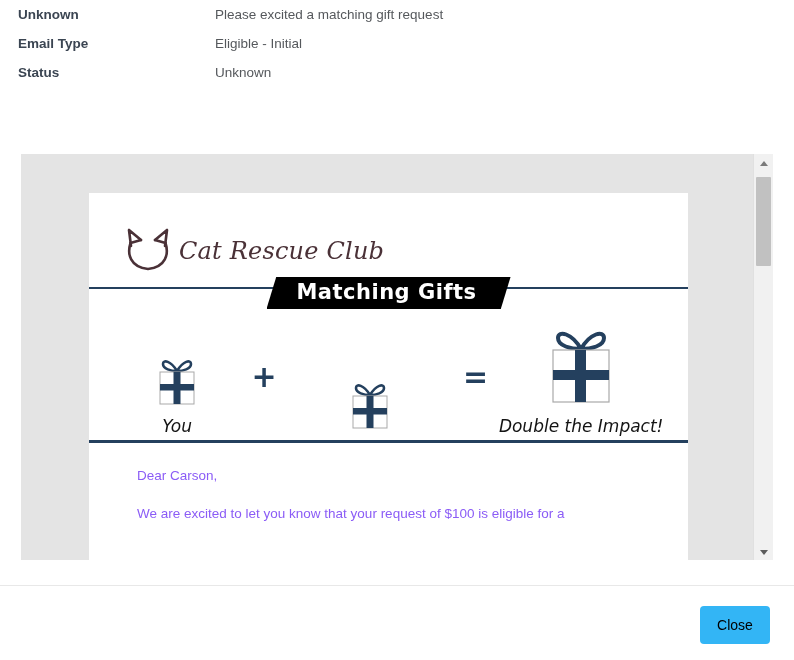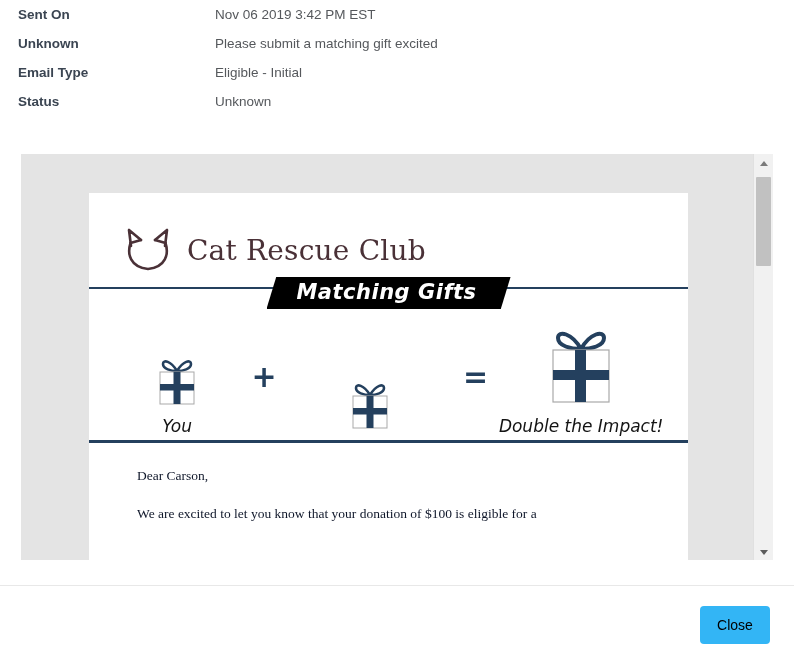--- a/index.html
+++ b/index.html
@@ -109,24 +109,25 @@
   
   .brand-row {
     display: flex;
     align-items: center;
     padding: 45px 0 0 32px;
     height: 70px;
     box-sizing: border-box;
   }
   .brand-name {
     font-family: "DejaVu Serif", serif;
-    font-size: 28px;
+    font-style: italic;
+    font-size: 24px;
     color: #4a3137;
     letter-spacing: 0.2px;
-    margin-left: 12px;
+    margin-left: 4px;
     white-space: nowrap;
   }
 
   .rule-top {
     margin: 24px 0 0 0;
     height: 2px;
     background: #24405e;
     width: 100%;
   }
   .rule-bottom {
@@ -143,21 +144,20 @@
   }
   .banner {
     position: absolute;
     left: 50%;
     transform: translateX(-50%);
     top: -12px;
     background: #000000;
     color: #ffffff;
     font-family: "DejaVu Sans", sans-serif;
     font-weight: bold;
-    font-style: italic;
     font-size: 21px;
     letter-spacing: 0.5px;
     padding: 3px 34px 5px 30px;
     white-space: nowrap;
     -webkit-clip-path: polygon(4% 0, 100% 0, 96% 100%, 0% 100%);
     clip-path: polygon(4% 0, 100% 0, 96% 100%, 0% 100%);
   }
 
   
   .gift-row {
@@ -194,23 +194,23 @@
     margin-top: 4px;
     white-space: nowrap;
   }
 
   
   .email-body {
     padding: 24px 0 0 48px;
   }
   .email-body p {
     margin: 0 0 20px 0;
-    font-family: Liberation Serif, serif;
+    font-family: Liberation Sans, sans-serif;
     font-size: 13.5px;
-    color: #0f172a;
+    color: #8b5cf6;
     line-height: 1.35;
   }
 
   
   #footer-divider {
     position: absolute;
     left: 0;
     top: 585px;
     width: 794px;
     height: 1px;
@@ -231,26 +231,22 @@
     cursor: pointer;
     padding: 0;
   }
 </style>
 </head>
 <body>
 
 <table id="meta-table">
   <tbody>
     <tr>
-      <td class="meta-label">Sent On</td>
-      <td class="meta-value">Nov 06 2019 3:42 PM EST</td>
-    </tr>
-    <tr>
       <td class="meta-label">Unknown</td>
-      <td class="meta-value">Please submit a matching gift excited</td>
+      <td class="meta-value">Please excited a matching gift request</td>
     </tr>
     <tr>
       <td class="meta-label">Email Type</td>
       <td class="meta-value">Eligible - Initial</td>
     </tr>
     <tr>
       <td class="meta-label">Status</td>
       <td class="meta-value">Unknown</td>
     </tr>
   </tbody>
@@ -319,21 +315,21 @@
         </span>
         <span class="gift-label">Double the Impact!</span>
       </div>
 
     </div>
 
     <div class="rule-bottom"></div>
 
     <div class="email-body">
       <p>Dear Carson,</p>
-      <p>We are excited to let you know that your donation of $100 is eligible for a</p>
+      <p>We are excited to let you know that your request of $100 is eligible for a</p>
     </div>
 
   </div>
 
   <div id="preview-scrollbar">
     <div class="sb-arrow up">
         <i></i>
       </div>
     <div id="sb-thumb"></div>
     <div class="sb-arrow down">

